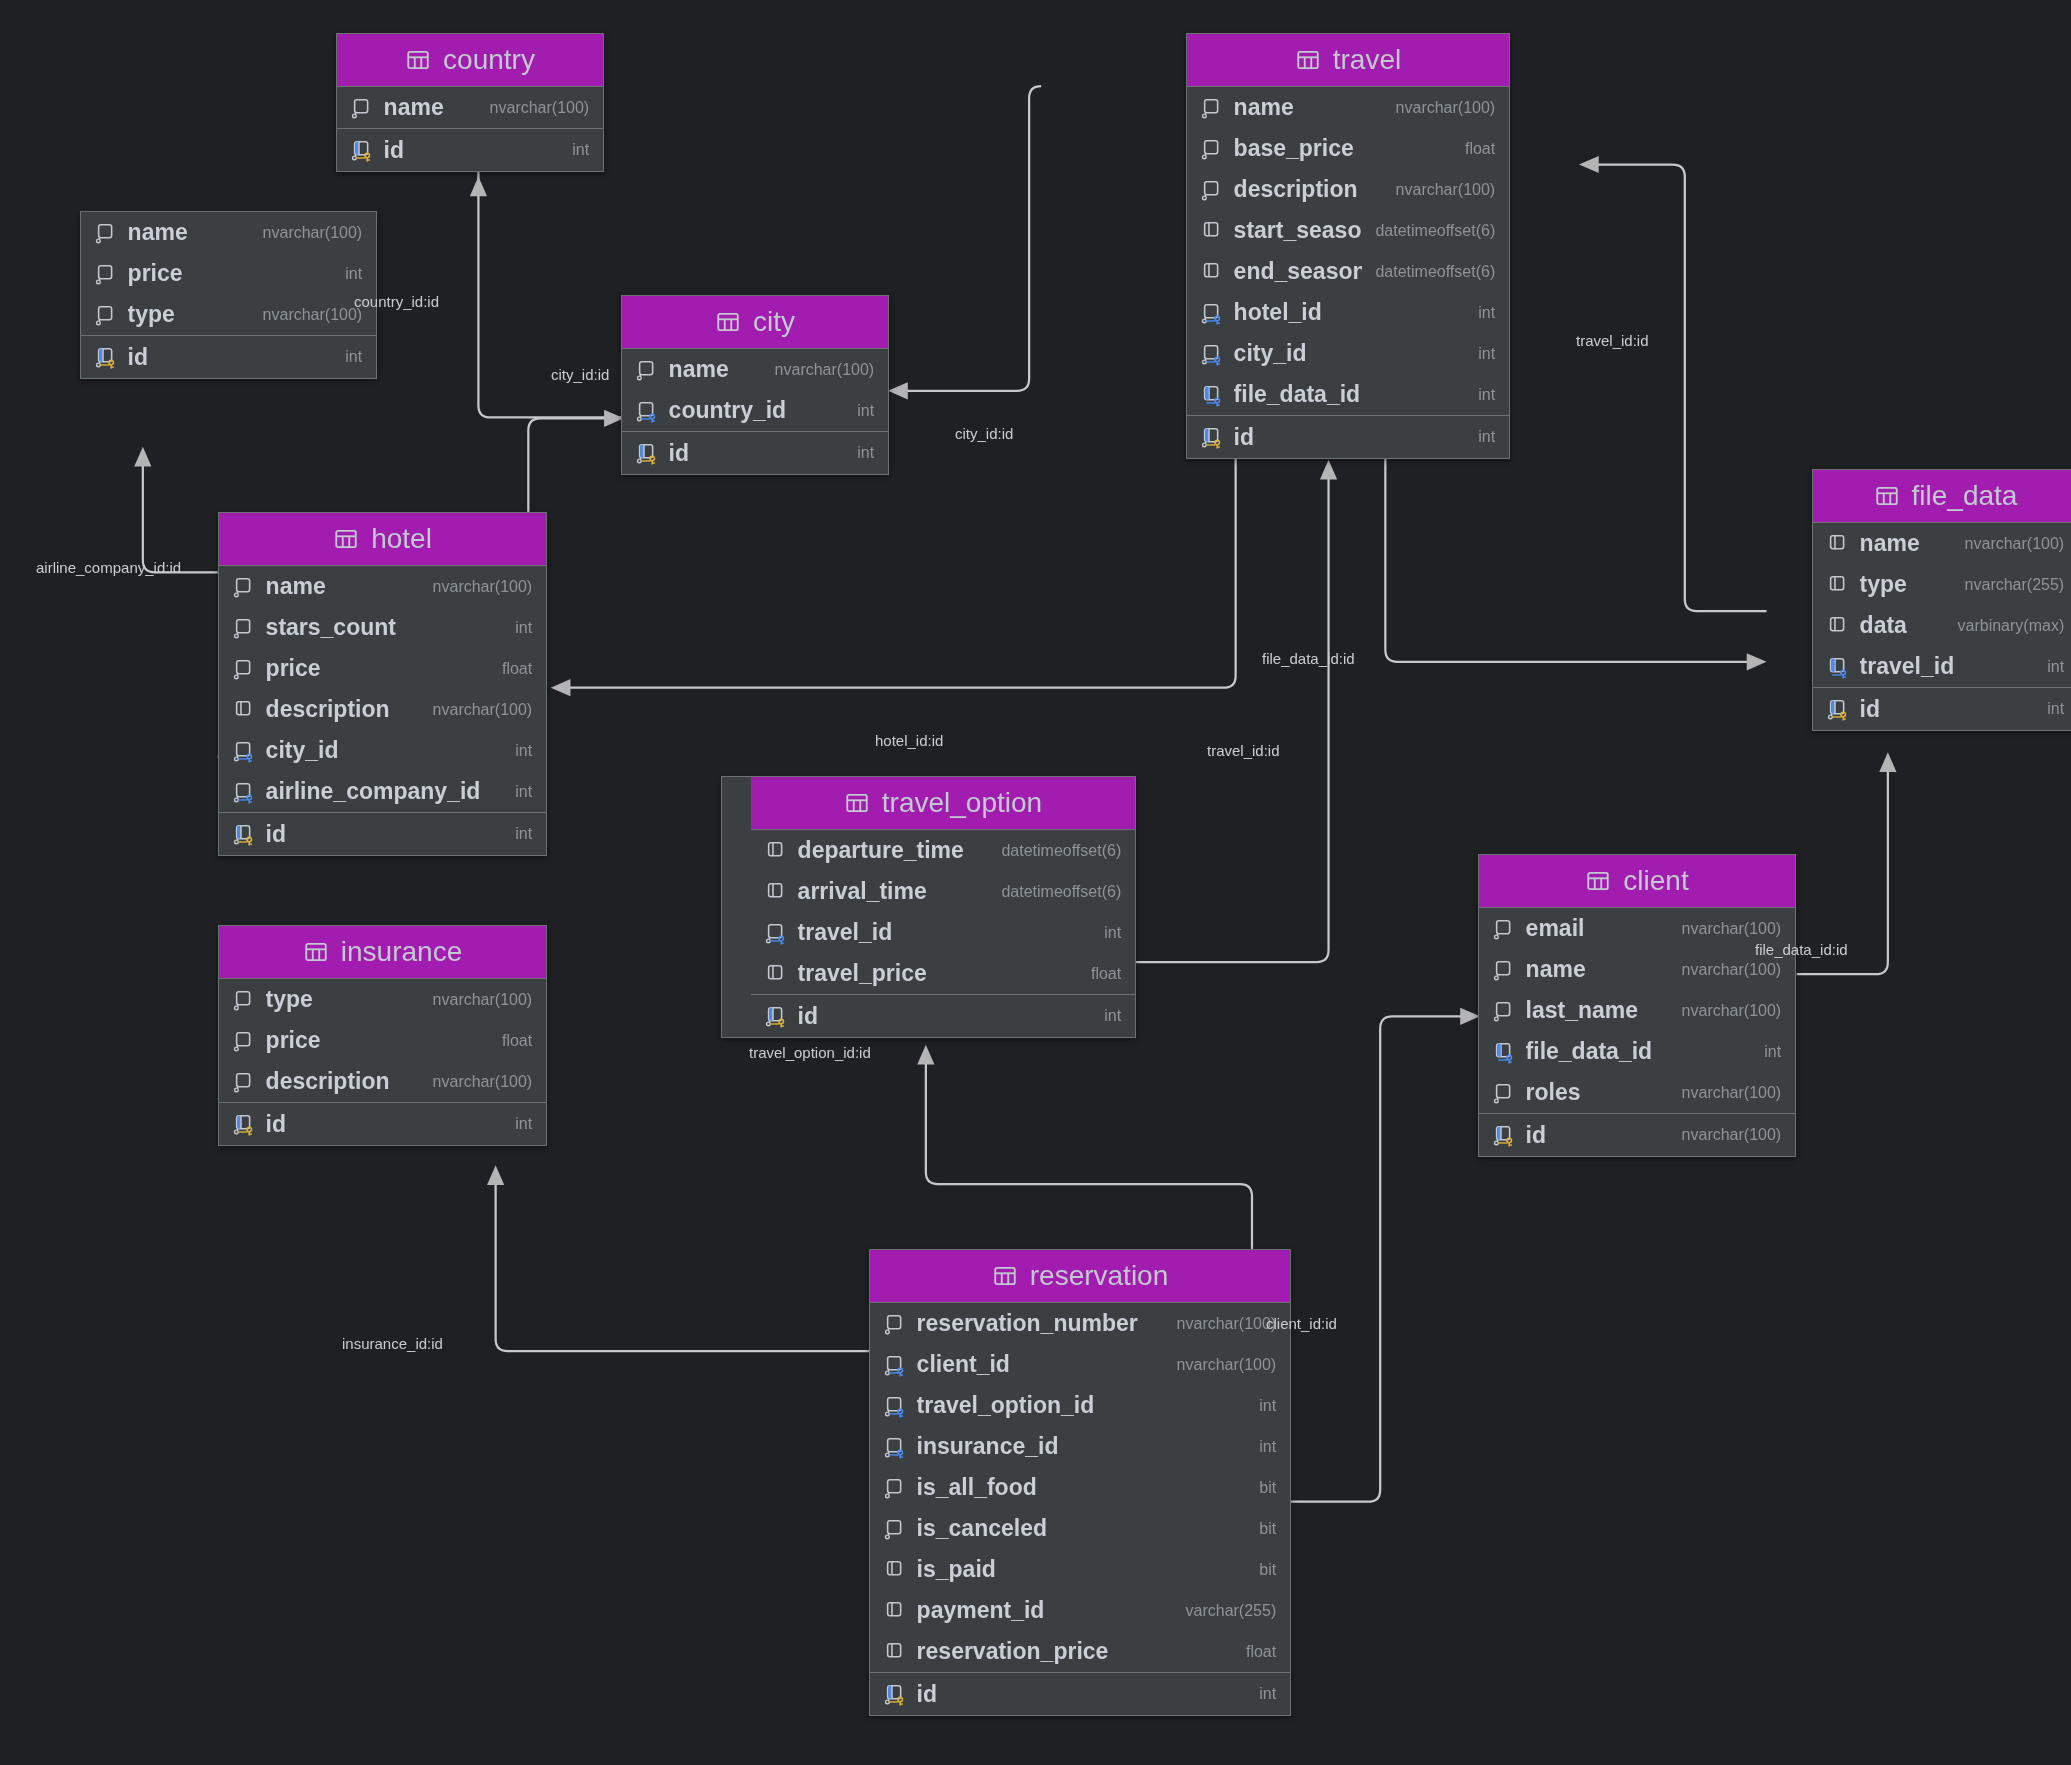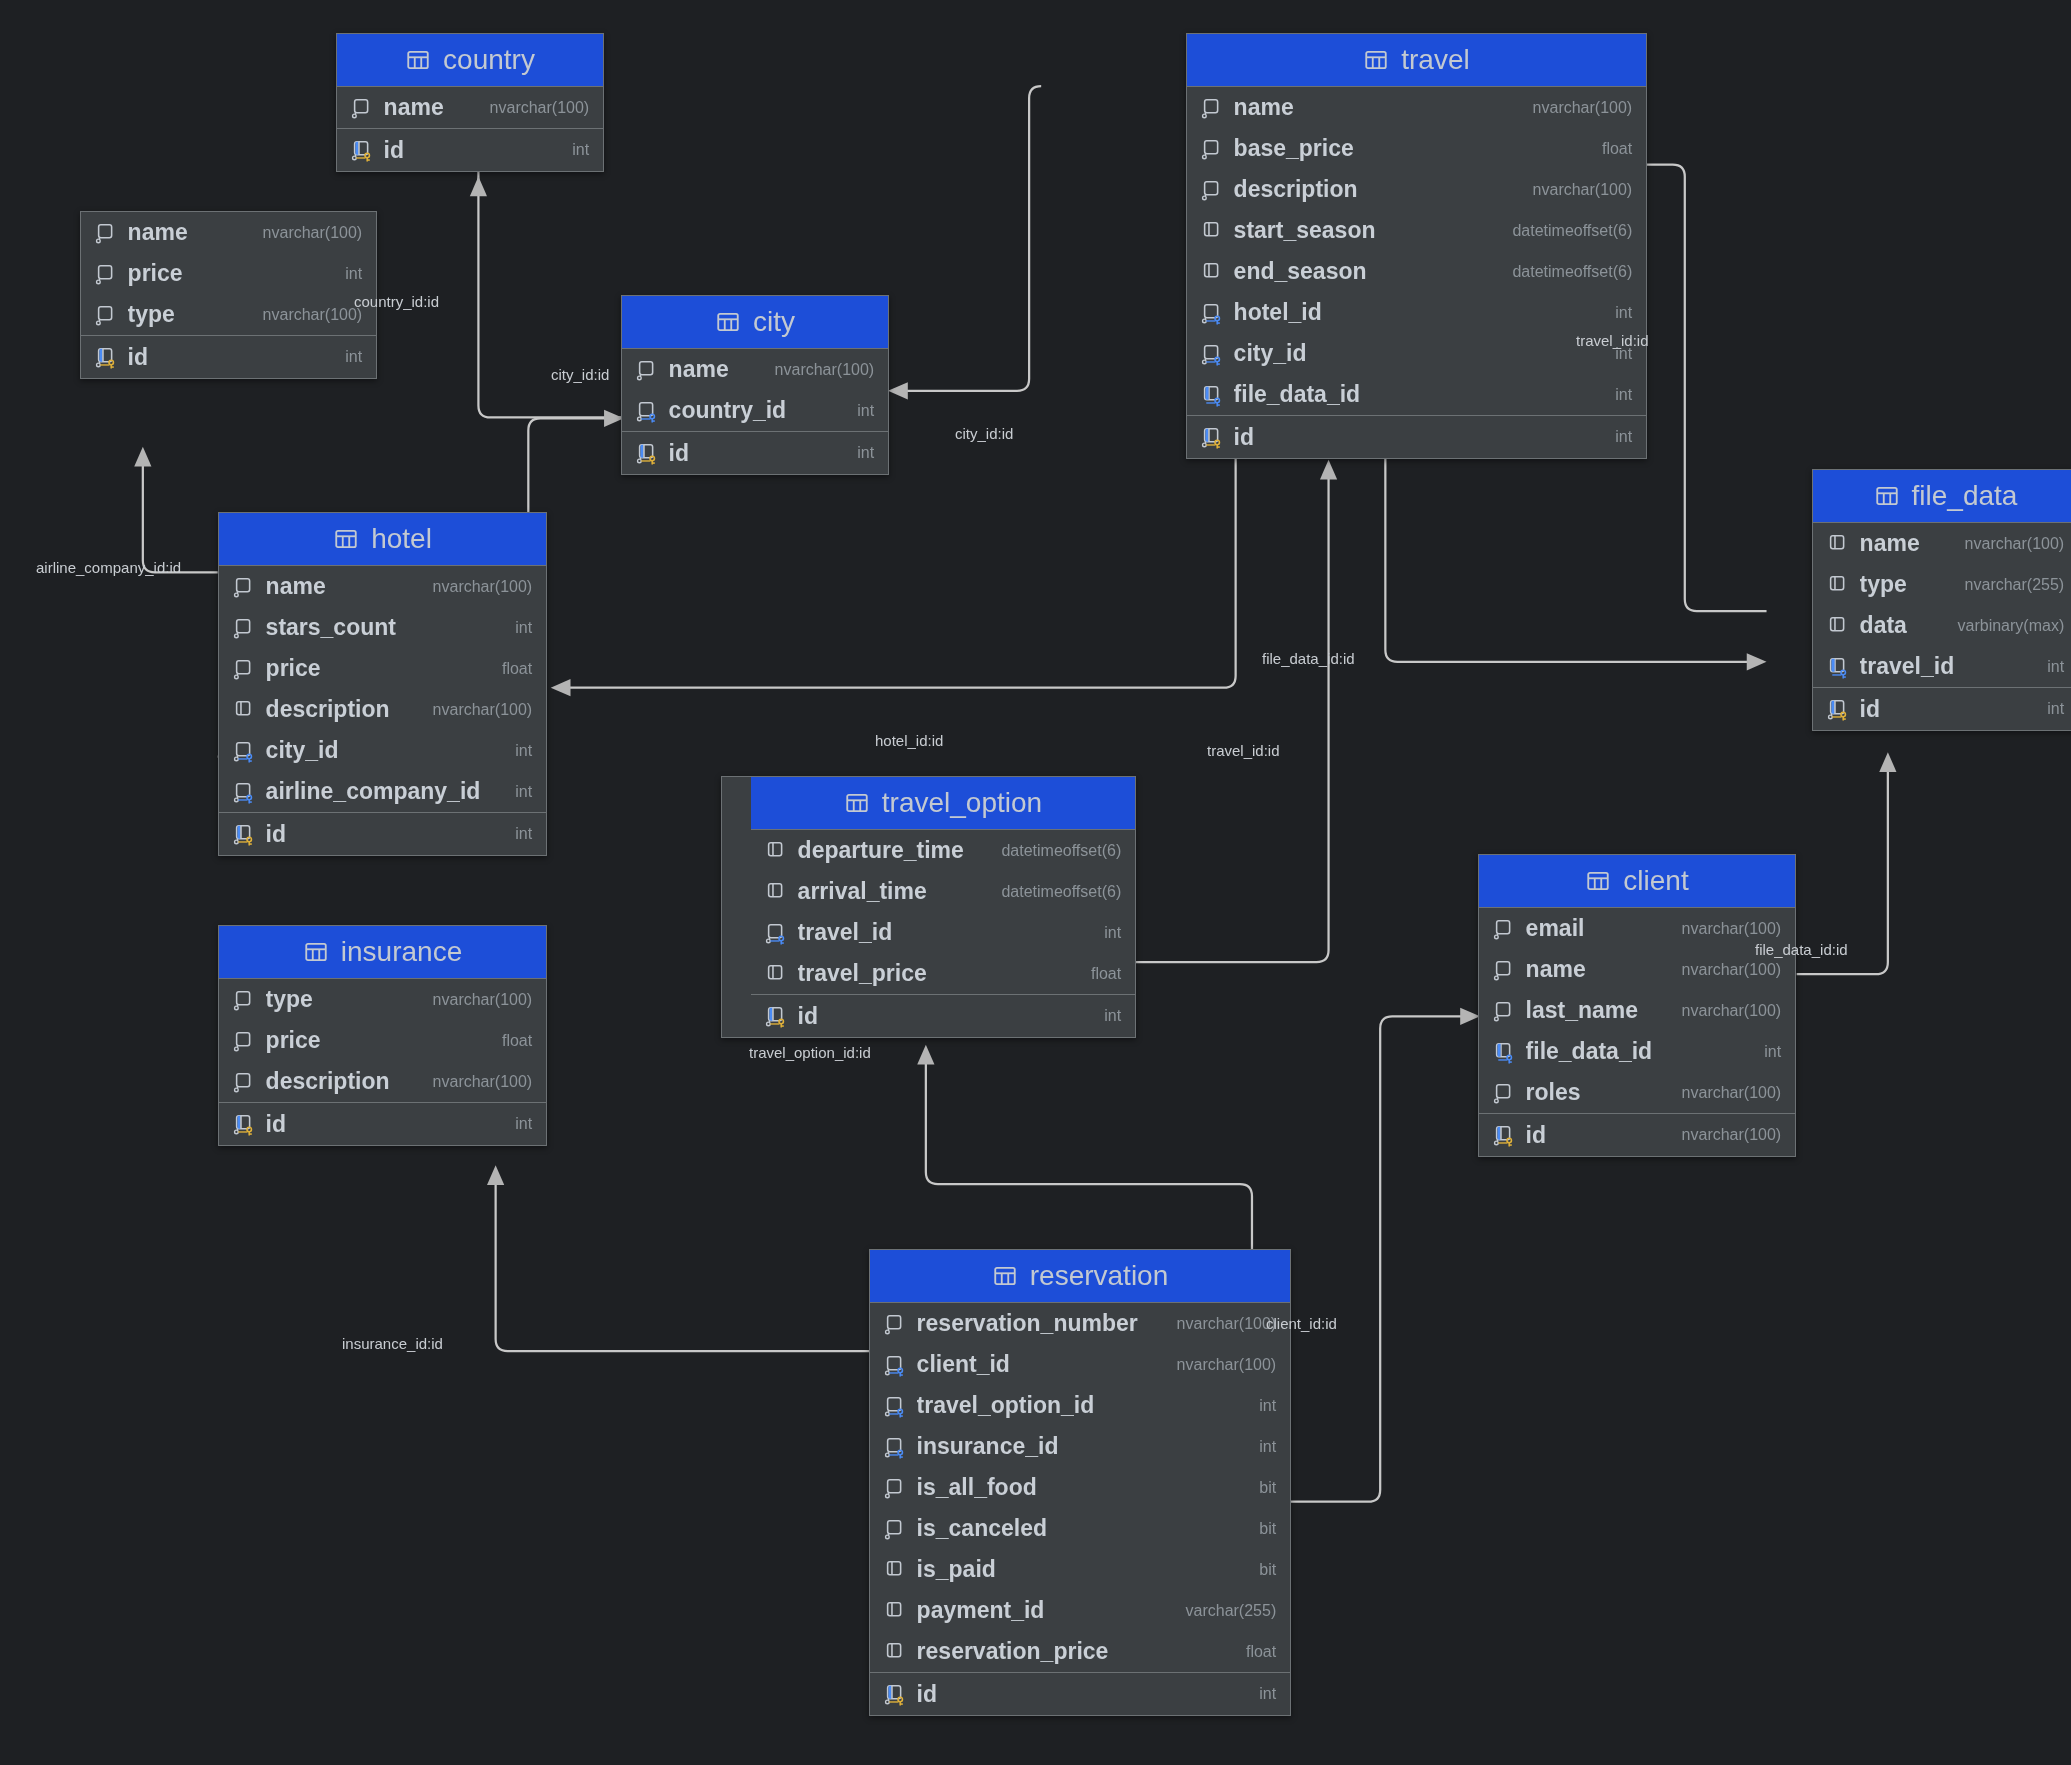--- a/index.html
+++ b/index.html
@@ -32,21 +32,21 @@
 
   .tbl {
     position: absolute;
     z-index: 2;
     background: #3b3f42;
     border: 1.3px solid #6c7174;
     box-shadow: 0 1.7px 6px rgba(0,0,0,.45);
   }
   .tbl-head {
     height: 53px;
-    background: #1d4ed8;
+    background: #a21caf;
     border-bottom: 1.3px solid #6c7174;
     display: flex;
     align-items: center;
     justify-content: center;
     gap: 12px;
   }
   .tbl-title {
     font-size: 28px;
     color: #c3c9d1;
     font-weight: 400;
@@ -290,21 +290,21 @@
             <line x1="8.4" y1="24.2" x2="19" y2="24.2" stroke="#e0b13a" stroke-width="1.6"></line>
             <circle cx="21" cy="21.4" r="2.6" fill="none" stroke="#e0b13a" stroke-width="1.8"></circle>
             <line x1="21" y1="24" x2="21" y2="28.4" stroke="#e0b13a" stroke-width="1.8"></line>
             <line x1="21" y1="26.6" x2="24" y2="26.6" stroke="#e0b13a" stroke-width="1.8"></line>
           </svg>
           <span class="col-name">id</span>
           <span class="col-type">int</span>
         </div>
       </div>
     </div>
-    <div class="tbl" style="left: 1186px; top: 33px; width: 461px;">
+    <div class="tbl" style="left: 1186px; top: 33px; width: 324px;">
       <div class="tbl-head">
         <svg viewBox="0 0 24 24" width="26" height="26">
           <rect x="3" y="4.5" width="18" height="15" rx="1.6" fill="none" stroke="#c3c9d1" stroke-width="1.7"></rect>
           <line x1="3" y1="9.5" x2="21" y2="9.5" stroke="#c3c9d1" stroke-width="1.7"></line>
           <line x1="9" y1="9.5" x2="9" y2="19.5" stroke="#c3c9d1" stroke-width="1.7"></line>
           <line x1="15" y1="9.5" x2="15" y2="19.5" stroke="#c3c9d1" stroke-width="1.7"></line>
         </svg>
         <div class="tbl-title">travel</div>
       </div>
       <div class="tbl-body">

